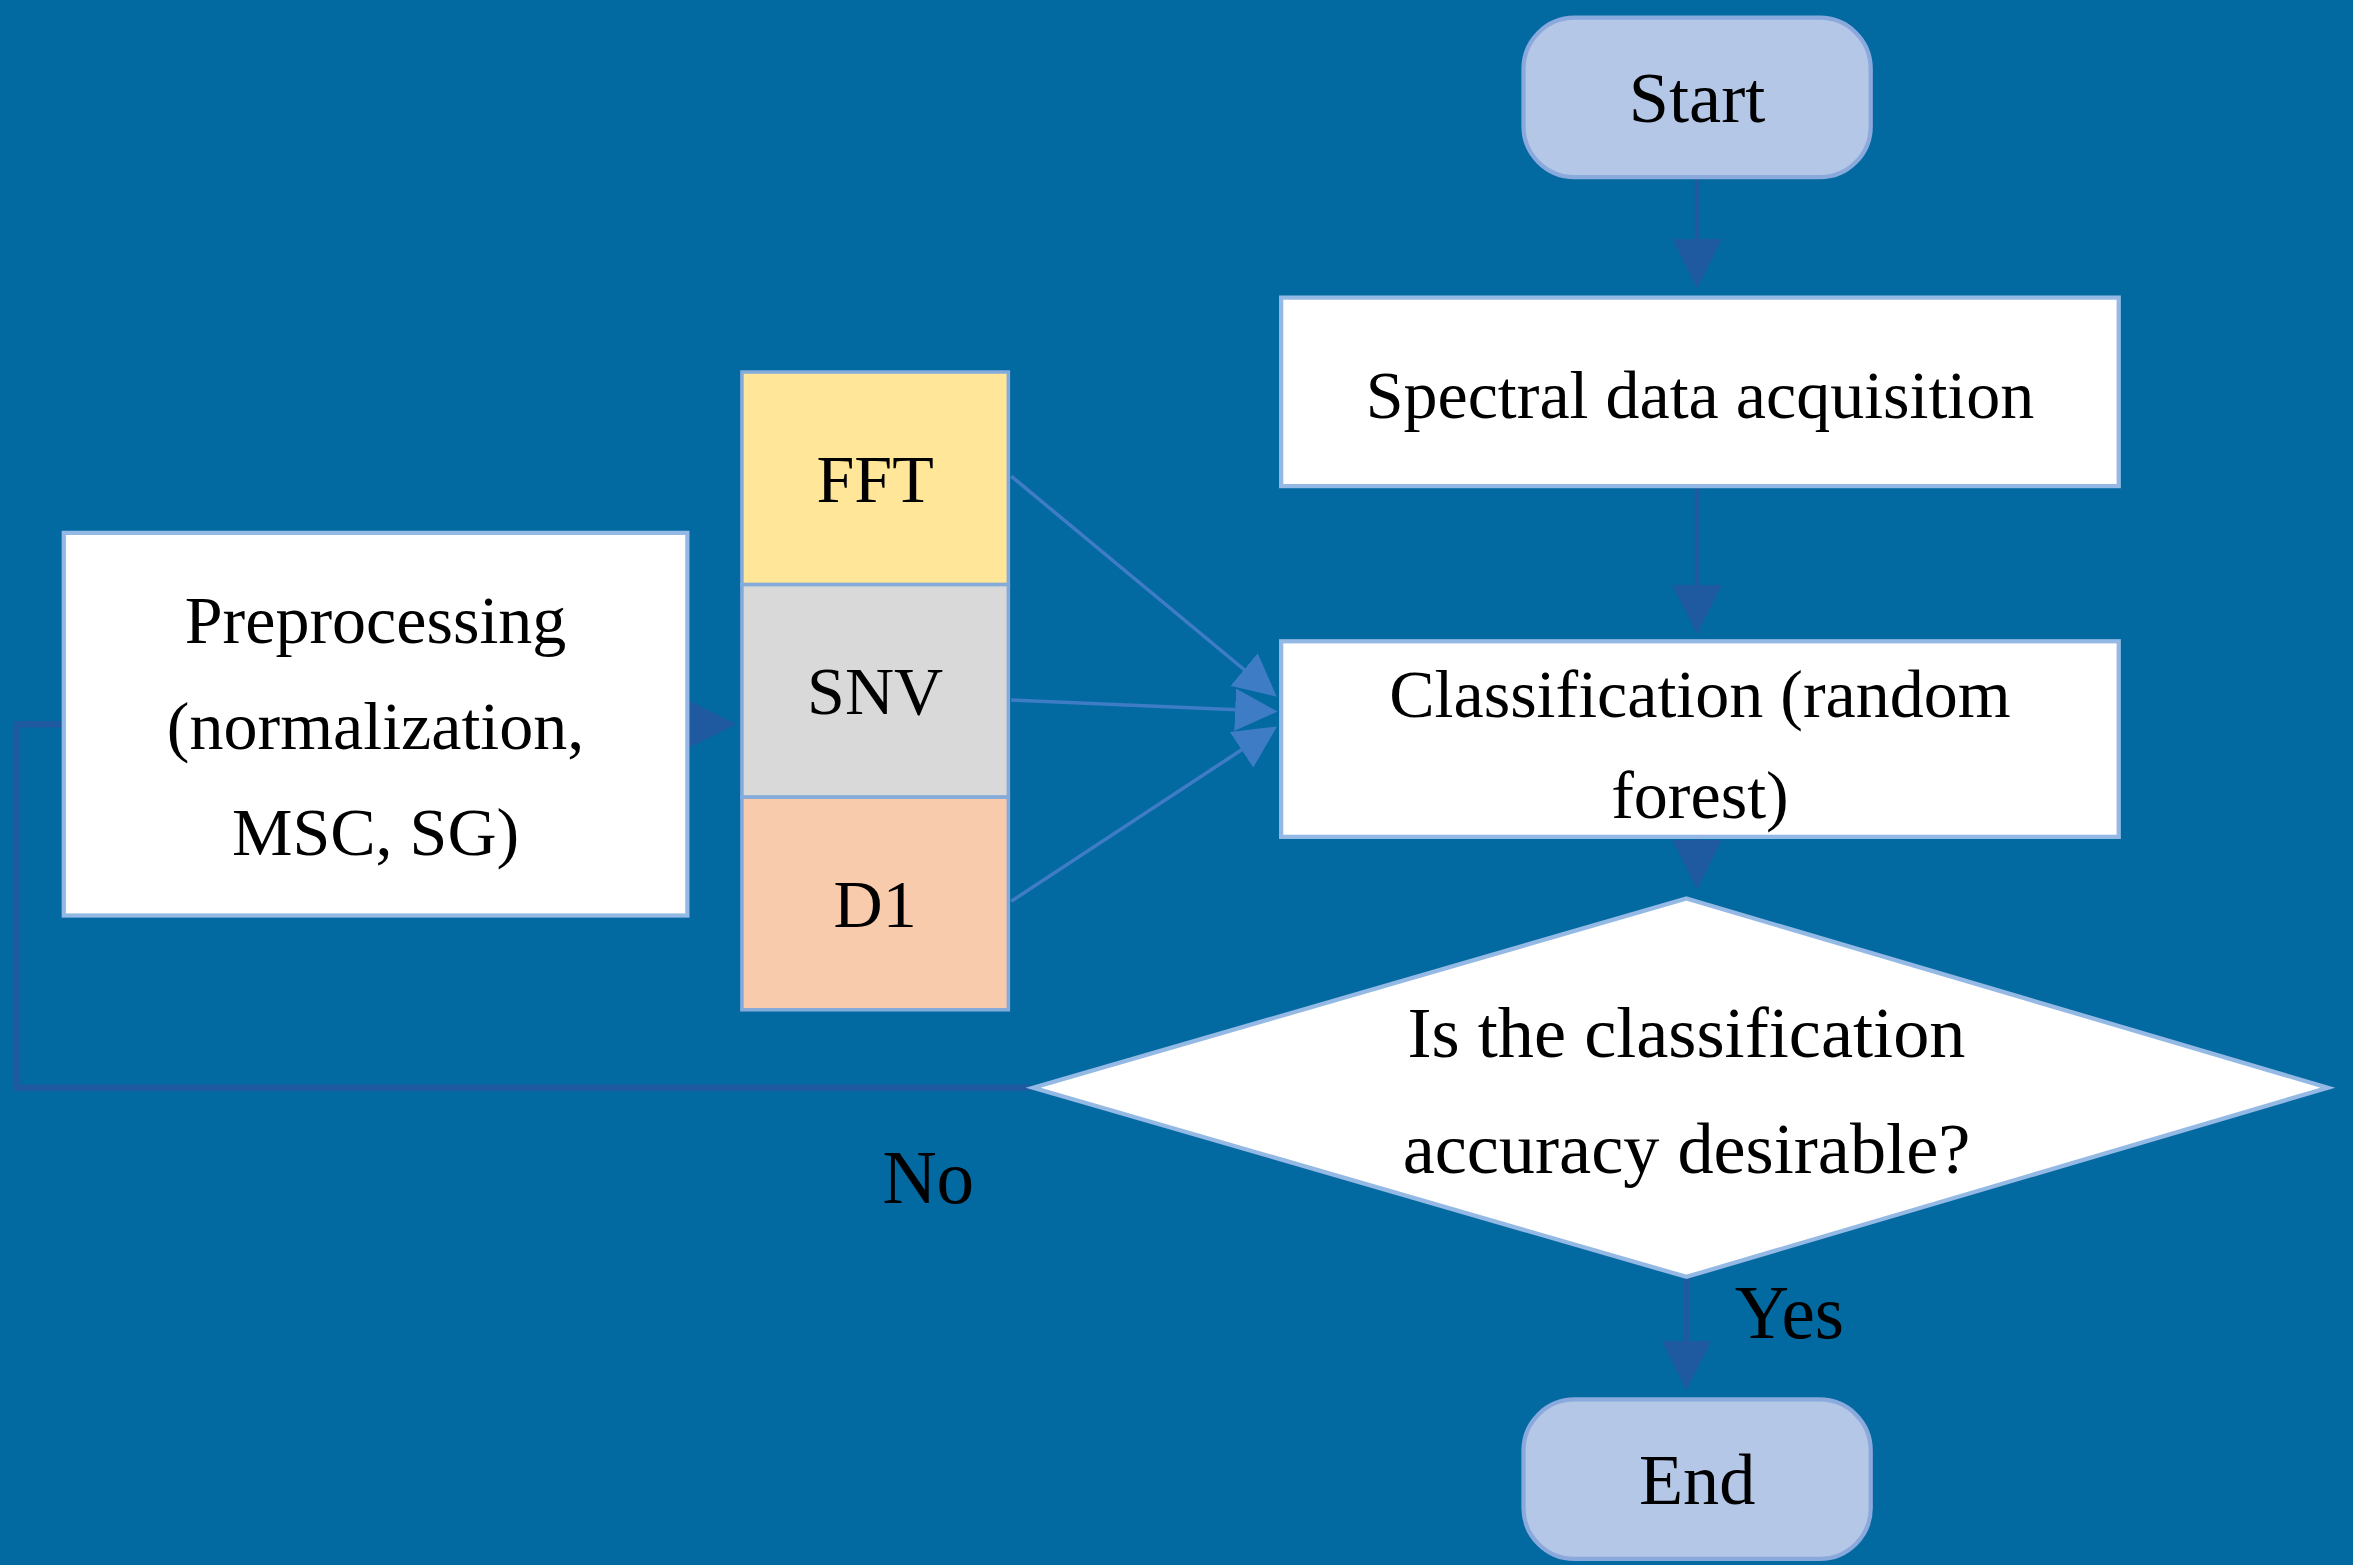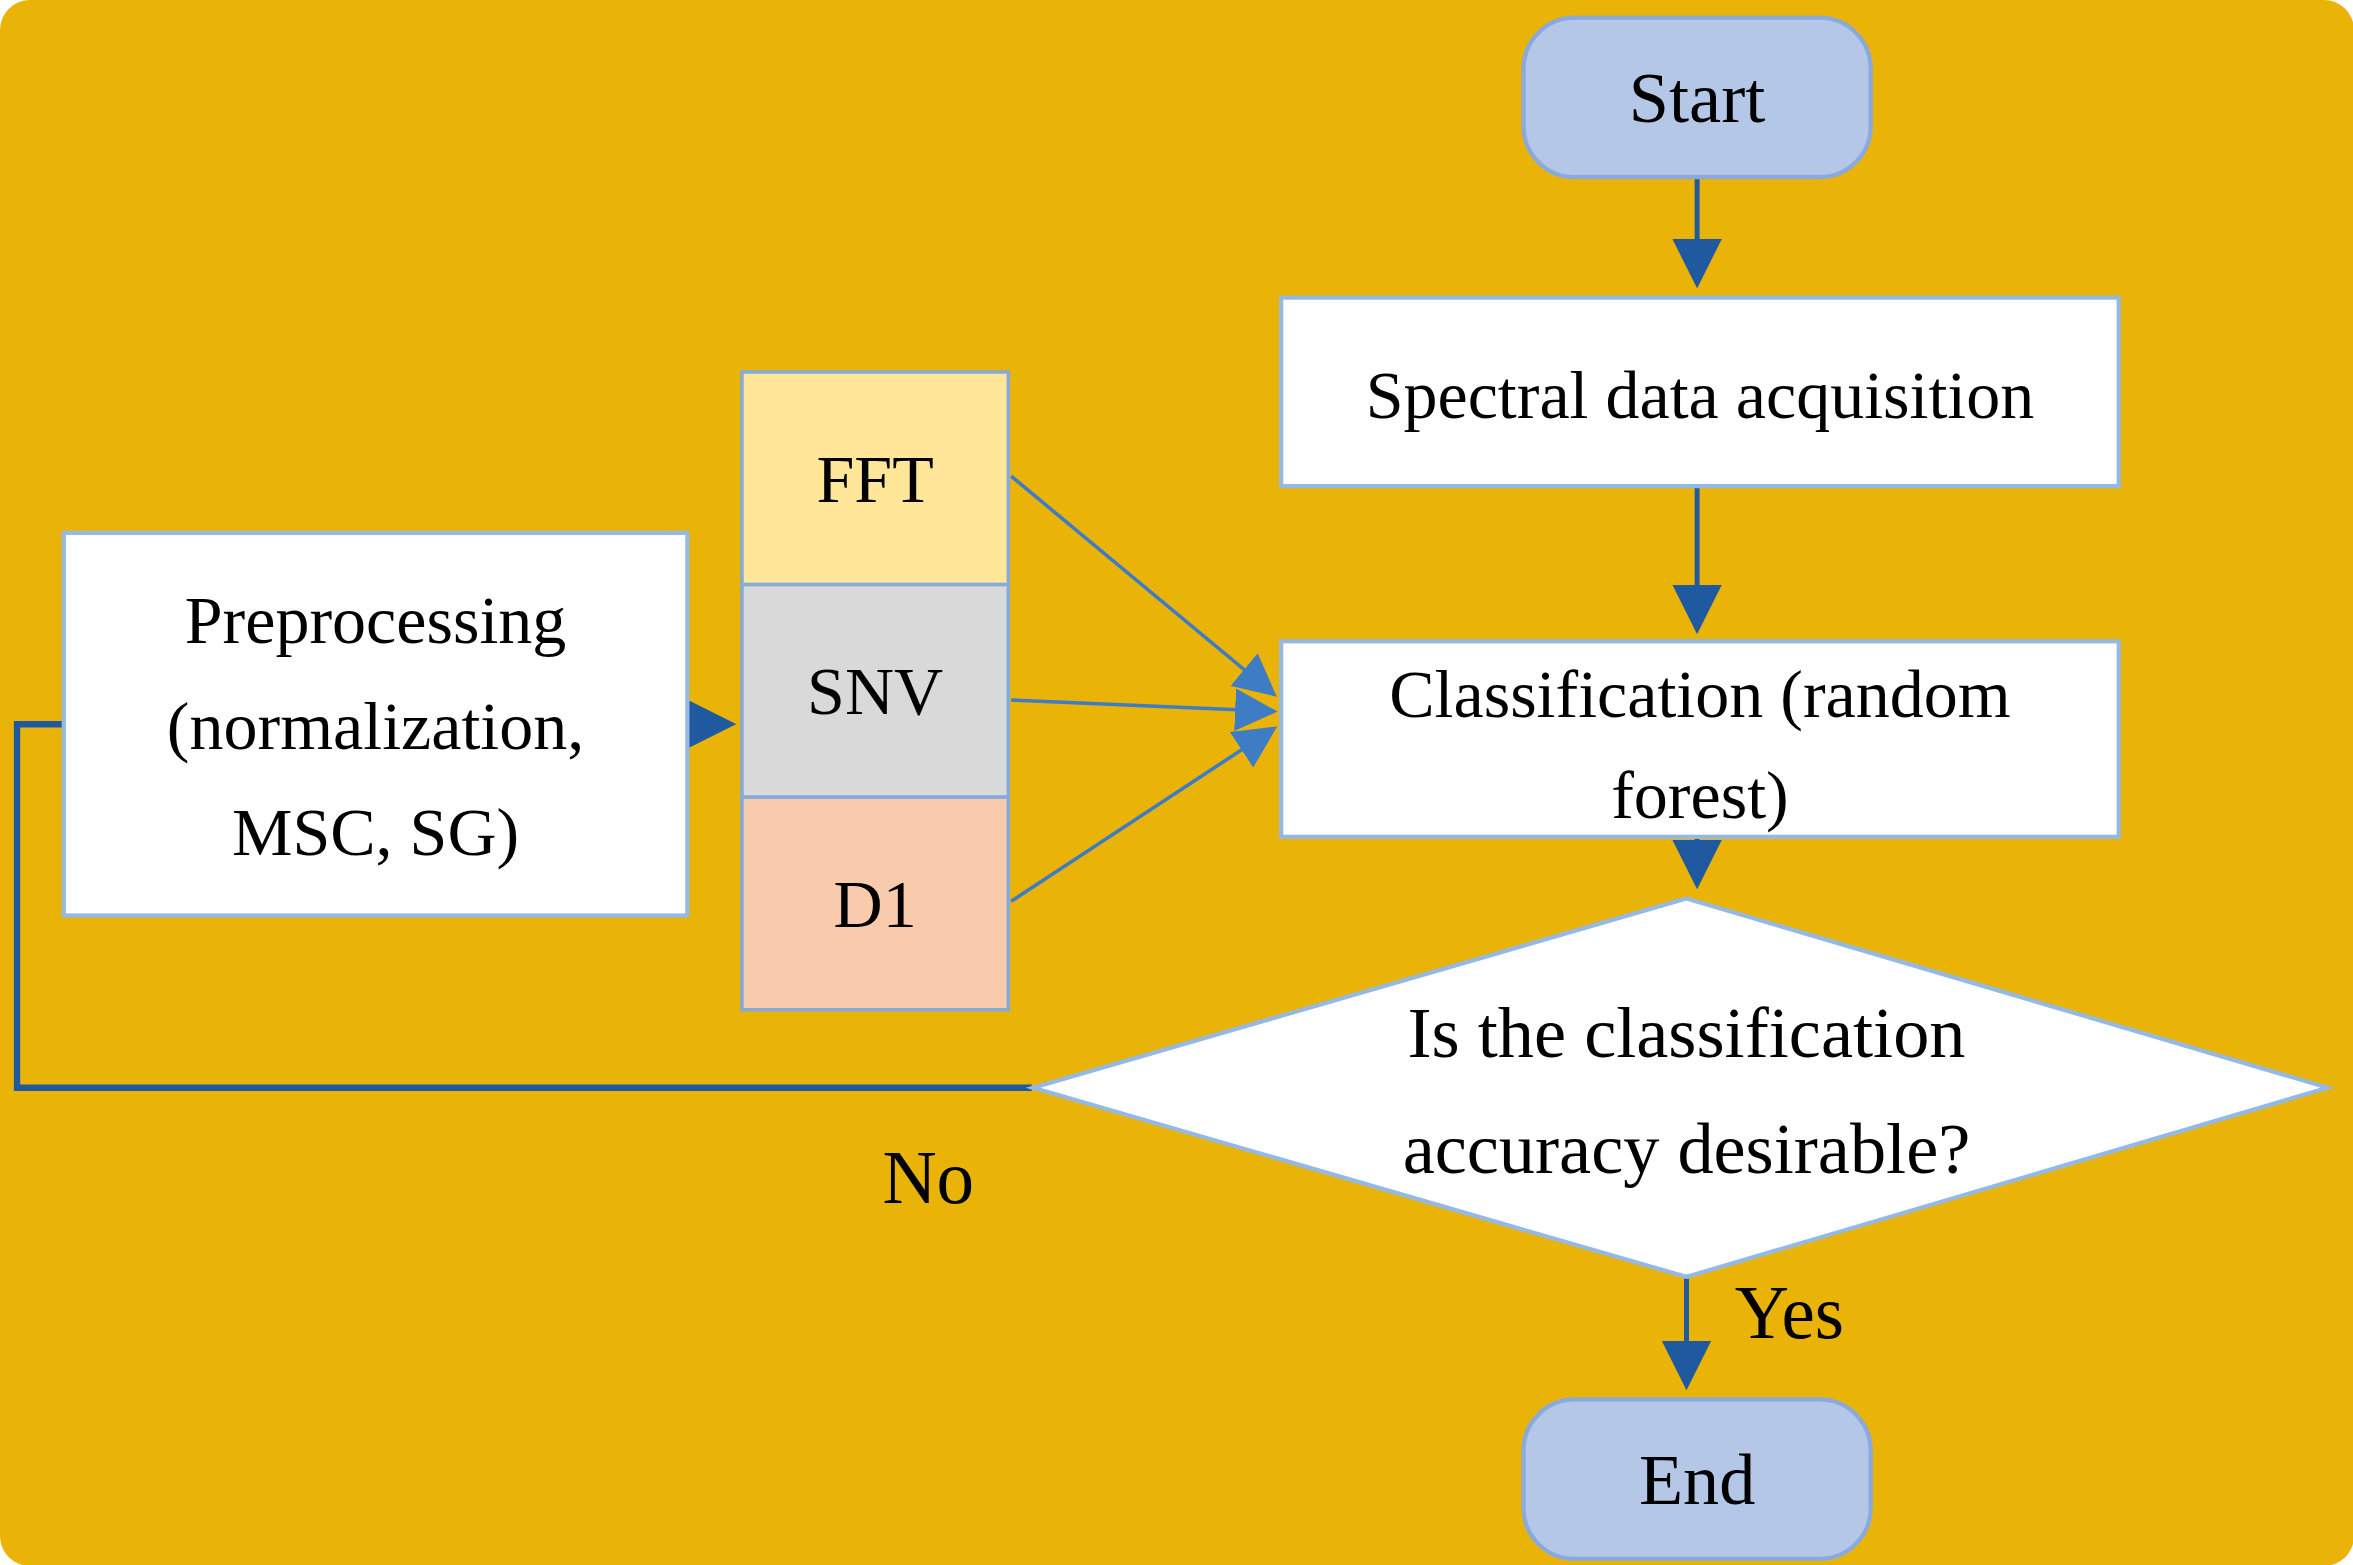--- a/index.html
+++ b/index.html
@@ -1,16 +1,16 @@
 <!DOCTYPE html>
 <html style="font-size:11.3px"><head>
 <meta charset="utf-8">
 <style>
   html, body { margin: 0; padding: 0; background: #ffffff; }
-  .canvas-wrap { width: 2354px; height: 1566px; background: #eab308; border-radius: 30px; }
+  .canvas-wrap { width: 2354px; height: 1566px; background: #0369a1; }
   svg { display: block; }
   text {
     font-family: "Liberation Serif", serif;
     fill: #000000;
   }
   .fs95  { font-size: 96px; }
   .fs100 { font-size: 102px; }
   .fs105 { font-size: 106px; }
   .mid   { text-anchor: middle; }
 </style>

